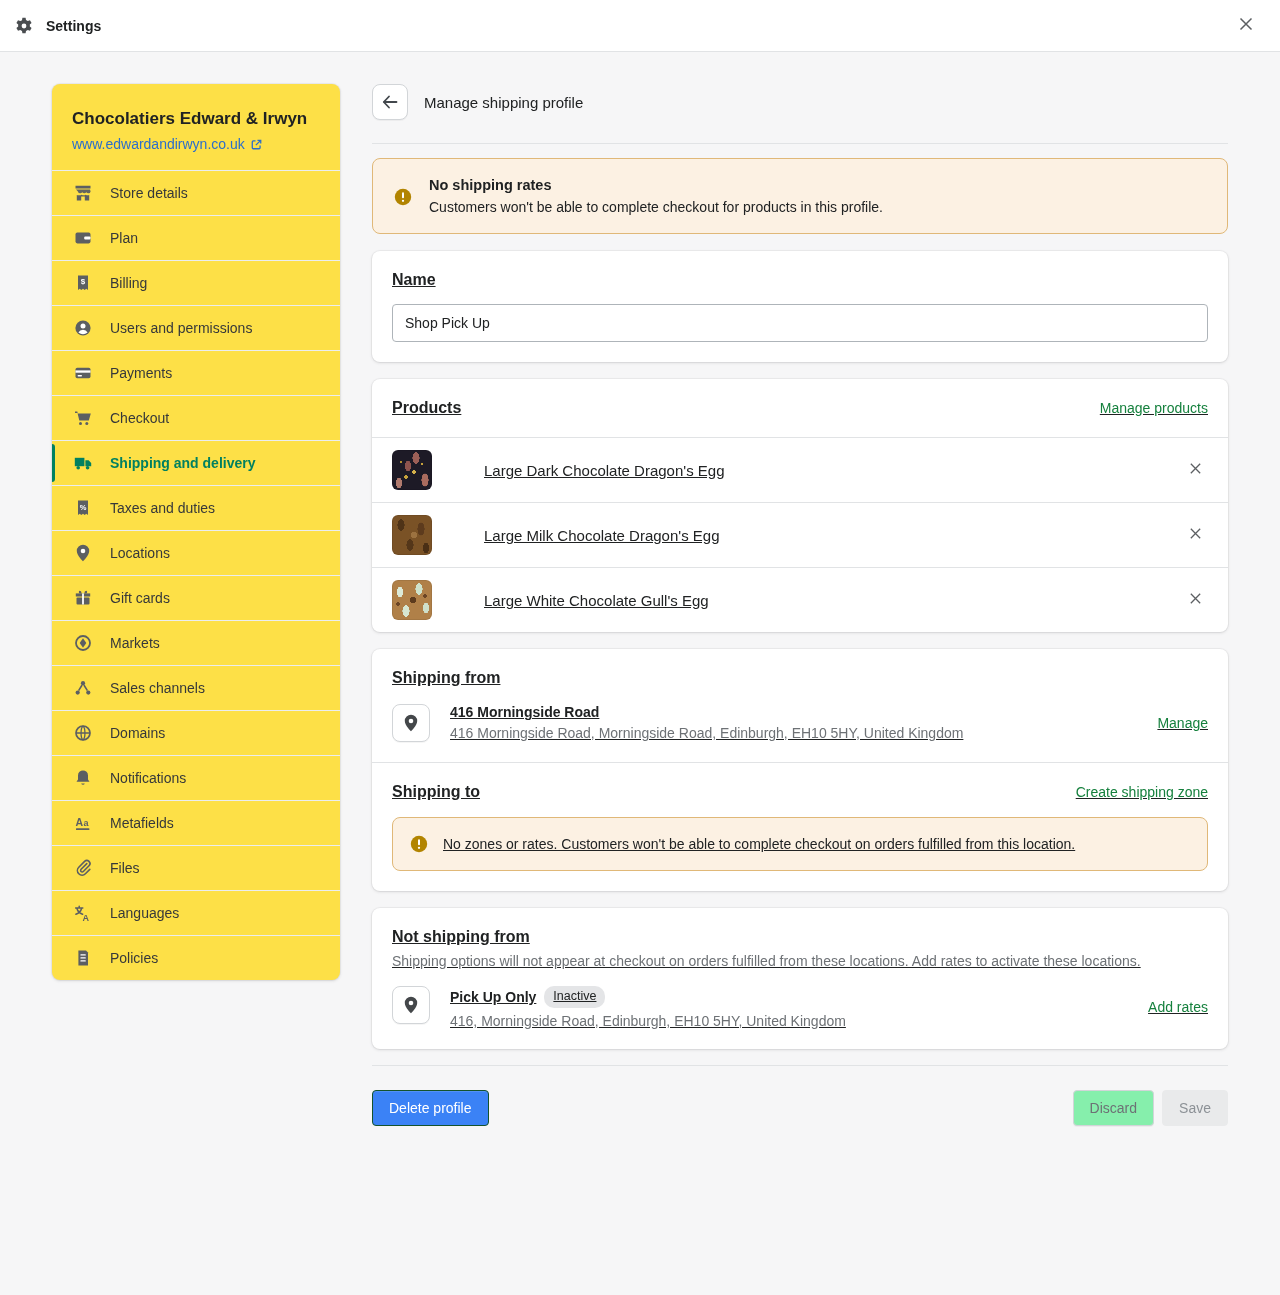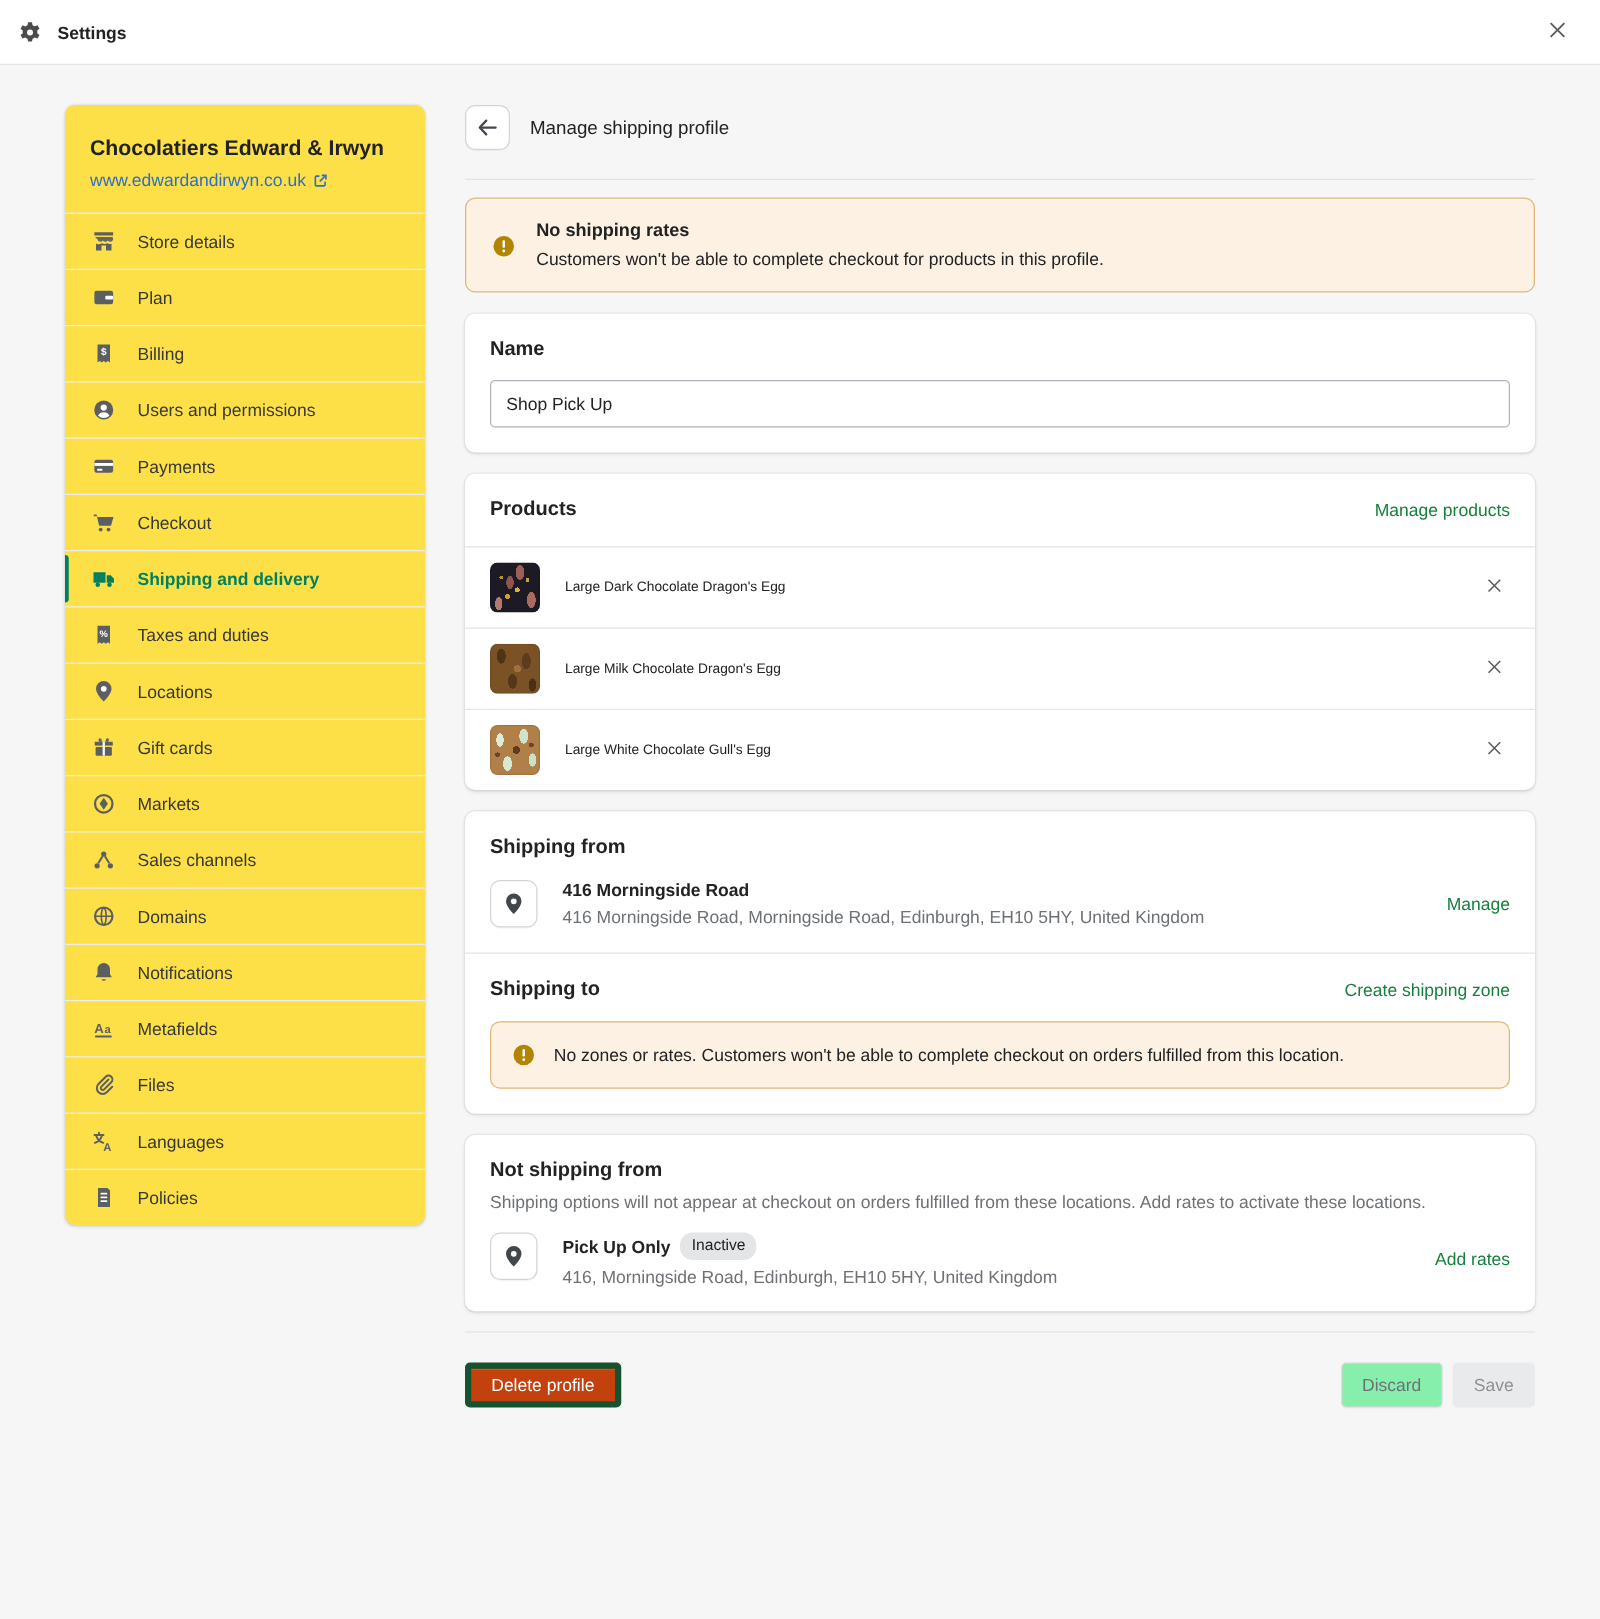--- a/index.html
+++ b/index.html
@@ -62,20 +62,21 @@
     margin-top:14px; background:#fcf1e3; border:1px solid #e0b878; border-radius:8px;
     padding:18px 20px; display:flex; gap:16px;
   }
   .banner .icon { color:#b28400; margin-top:1px; }
   .banner-title { font-weight:600; font-size:14.5px; }
   .banner-body { margin-top:6px; color:#202223; }
 
   .card {
     background:#fff; border-radius:8px; margin-top:17px;
     box-shadow:0 0 0 1px rgba(63,63,68,0.05), 0 1px 3px rgba(63,63,68,0.15);
+    text-decoration:underline;
   }
   .card-section { padding:20px; }
   .card-heading { font-size:16px; font-weight:600; }
   .section-head-row { display:flex; align-items:center; justify-content:space-between; }
   .link { color:#15803d; text-decoration:none; cursor:pointer; font-size:14px; }
   .card-divider { border:none; border-top:1px solid #e1e3e5; }
 
   
   .text-input {
     margin-top:15px; width:100%; height:38px; border:1px solid #aeb4b9; border-radius:4px;
@@ -114,21 +115,21 @@
     background:
       radial-gradient(ellipse 5px 9px at 8px 12px, #dcead8 0 58%, transparent 60%),
       radial-gradient(ellipse 6px 10px at 27px 9px, #cfe3cc 0 58%, transparent 60%),
       radial-gradient(ellipse 6px 10px at 14px 31px, #d7e7d2 0 58%, transparent 60%),
       radial-gradient(ellipse 5px 9px at 34px 28px, #cfe0ca 0 58%, transparent 60%),
       radial-gradient(circle 3px at 21px 20px, #5d3b1d 0 100%, transparent 100%),
       radial-gradient(circle 2px at 33px 16px, #6b4525 0 100%, transparent 100%),
       radial-gradient(circle 2px at 6px 24px, #6b4525 0 100%, transparent 100%),
       #b08048;
   }
-  .product-name { flex:1; font-size:11px; }
+  .product-name { flex:1; font-size:15px;margin-left:32px; }
   .remove-btn { background:none; border:none; color:#5c5f62; cursor:pointer; padding:4px; }
 
   
   .location-row { display:flex; align-items:flex-start; gap:20px; margin-top:17px; }
   .pin-box {
     width:38px; height:38px; border:1px solid #d2d5d8; border-radius:8px; background:#fff;
     display:flex; align-items:center; justify-content:center; color:#44474a; flex:none;
     box-shadow:0 1px 0 rgba(0,0,0,0.04);
   }
   .loc-text { flex:1; }
@@ -146,21 +147,21 @@
   }
   .inline-banner .icon { color:#b28400; }
 
   .section-desc { margin-top:7px; color:#6d7175; }
 
   
   .footer-divider { border:none; border-top:1px solid #e1e3e5; margin-top:16px; }
   .footer-bar { margin-top:24px; display:flex; align-items:center; }
   .btn { font-family:inherit; font-size:14px; border-radius:4px; padding:0 16px; height:36px; cursor:pointer; }
   .btn-destructive {
-    background:#c2410c; border:5px solid #14532d; color:#fff; font-weight:500;
+    background:#3b82f6; border:1px solid #14532d; color:#fff; font-weight:500;
     box-shadow:inset 0 1px 0 rgba(255,255,255,0.12);
   }
   .footer-right { margin-left:auto; display:flex; gap:8px; }
   .btn-discard { background:#86efac; border:1px solid #d2d5d8; color:#6d7175; box-shadow:0 1px 0 rgba(0,0,0,0.04); }
   .btn-save { background:#e9eaeb; border:1px solid #e9eaeb; color:#8c9196; }
 </style>
 </head>
 <body>
 
 <header class="topbar">

